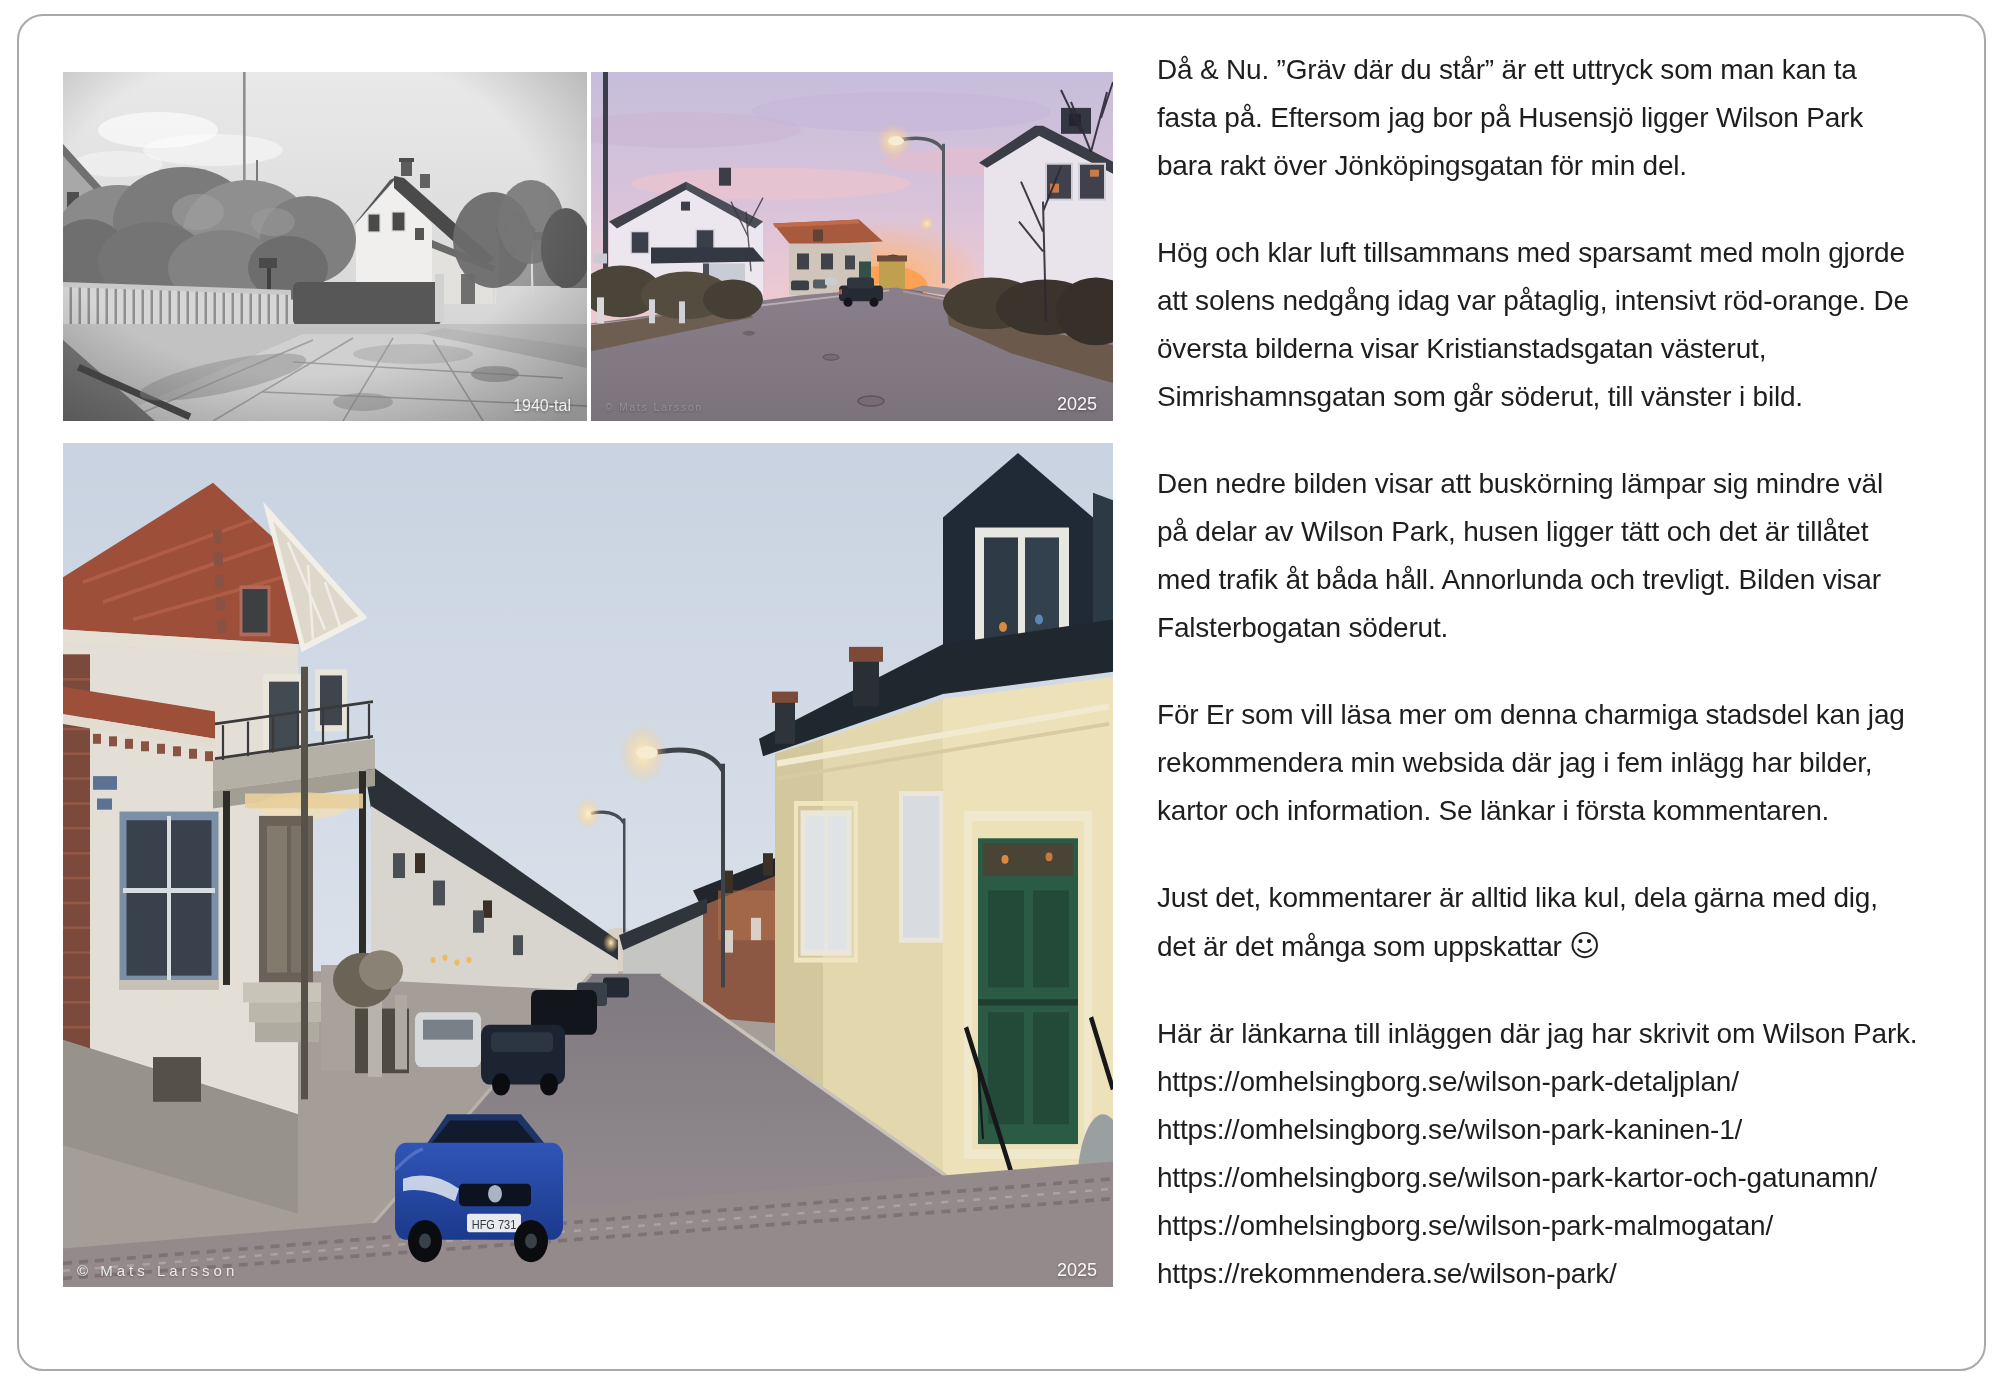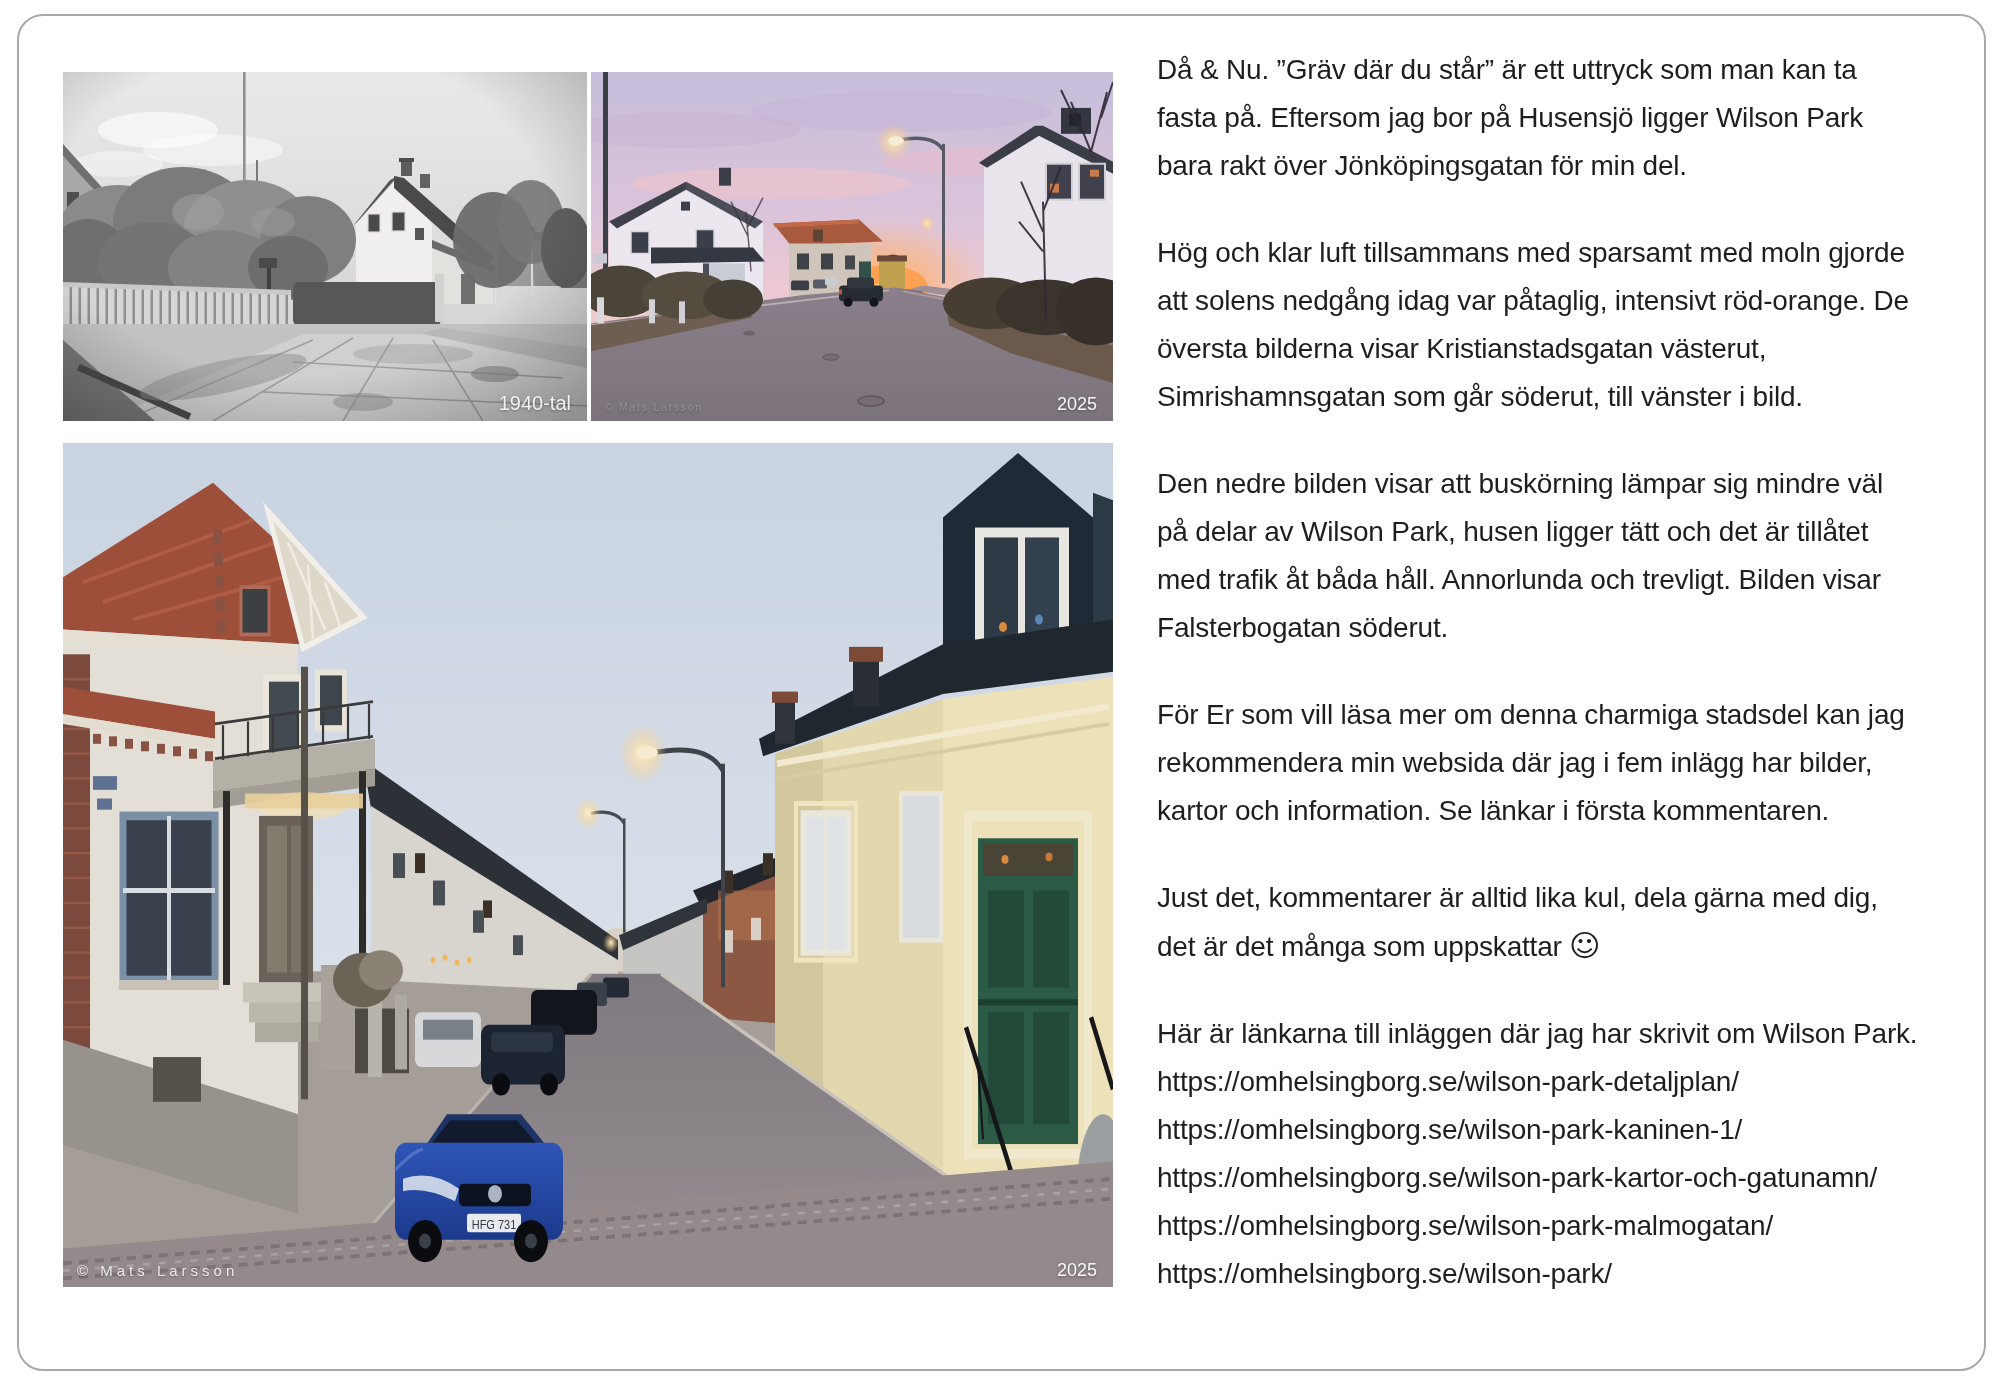--- a/index.html
+++ b/index.html
@@ -14,21 +14,21 @@
   }
   figure.photo{position:absolute;margin:0;overflow:hidden;background:#ddd;}
   figure.photo svg{display:block;width:100%;height:100%;}
   .photo-bw{left:63px;top:72px;width:524px;height:349px;}
   .photo-sunset{left:591px;top:72px;width:522px;height:349px;}
   .photo-street{left:63px;top:443px;width:1050px;height:844px;}
   .ph-label{
     position:absolute;right:16px;bottom:6px;color:rgba(255,255,255,.95);
     font-size:18px;text-shadow:0 1px 3px rgba(0,0,0,.35);
   }
-  .ph-label.bw{font-size:20px;color:rgba(255,255,255,.88);}
+  .ph-label.bw{font-size:16px;color:rgba(255,255,255,.88);}
   .watermark{
     position:absolute;left:14px;bottom:8px;color:rgba(255,255,255,.85);
     font-size:15px;letter-spacing:4px;text-shadow:0 1px 2px rgba(0,0,0,.3);
   }
   .watermark.faint{color:rgba(255,255,255,.28);font-size:10px;letter-spacing:2px;}
   .text-col{
     position:absolute;left:1157px;top:46px;width:762px;color:#1e1e1e;
     font-size:28px;line-height:48px;letter-spacing:-0.2px;
   }
   .text-col p{margin:0 0 39px;}
@@ -513,18 +513,18 @@
     <p>För Er som vill läsa mer om denna charmiga stadsdel kan jag rekommendera min websida där jag i fem inlägg har bilder, kartor och information. Se länkar i första kommentaren.</p>
     <p><span>Just det, kommentarer är alltid lika kul, dela gärna med dig, det är det många som uppskattar</span> <span class="smiley">☺</span></p>
 
 
     <div class="links-block">
       <p>Här är länkarna till inläggen där jag har skrivit om Wilson Park.</p>
       <div class="link">https://omhelsingborg.se/wilson-park-detaljplan/</div>
       <div class="link">https://omhelsingborg.se/wilson-park-kaninen-1/</div>
       <div class="link">https://omhelsingborg.se/wilson-park-kartor-och-gatunamn/</div>
       <div class="link">https://omhelsingborg.se/wilson-park-malmogatan/</div>
-      <div class="link">https://omhelsingborg.se/wilson-park/</div>
+      <div class="link">https://rekommendera.se/wilson-park/</div>
     </div>
 
     <div class="post-date">2025-12-25</div>
   </div>
 </div>
 
 </body></html>

